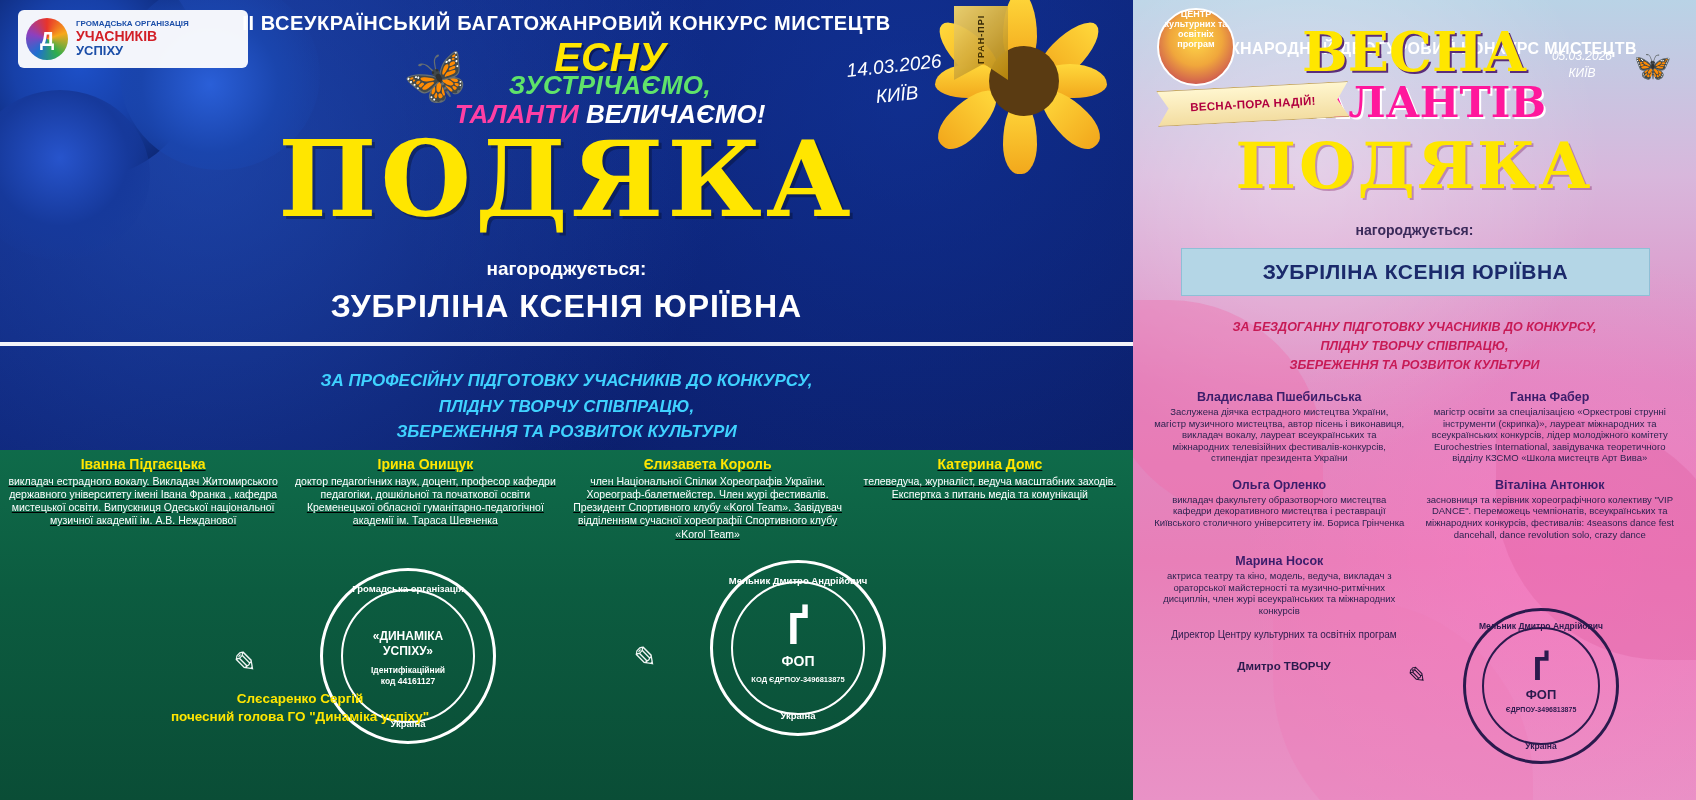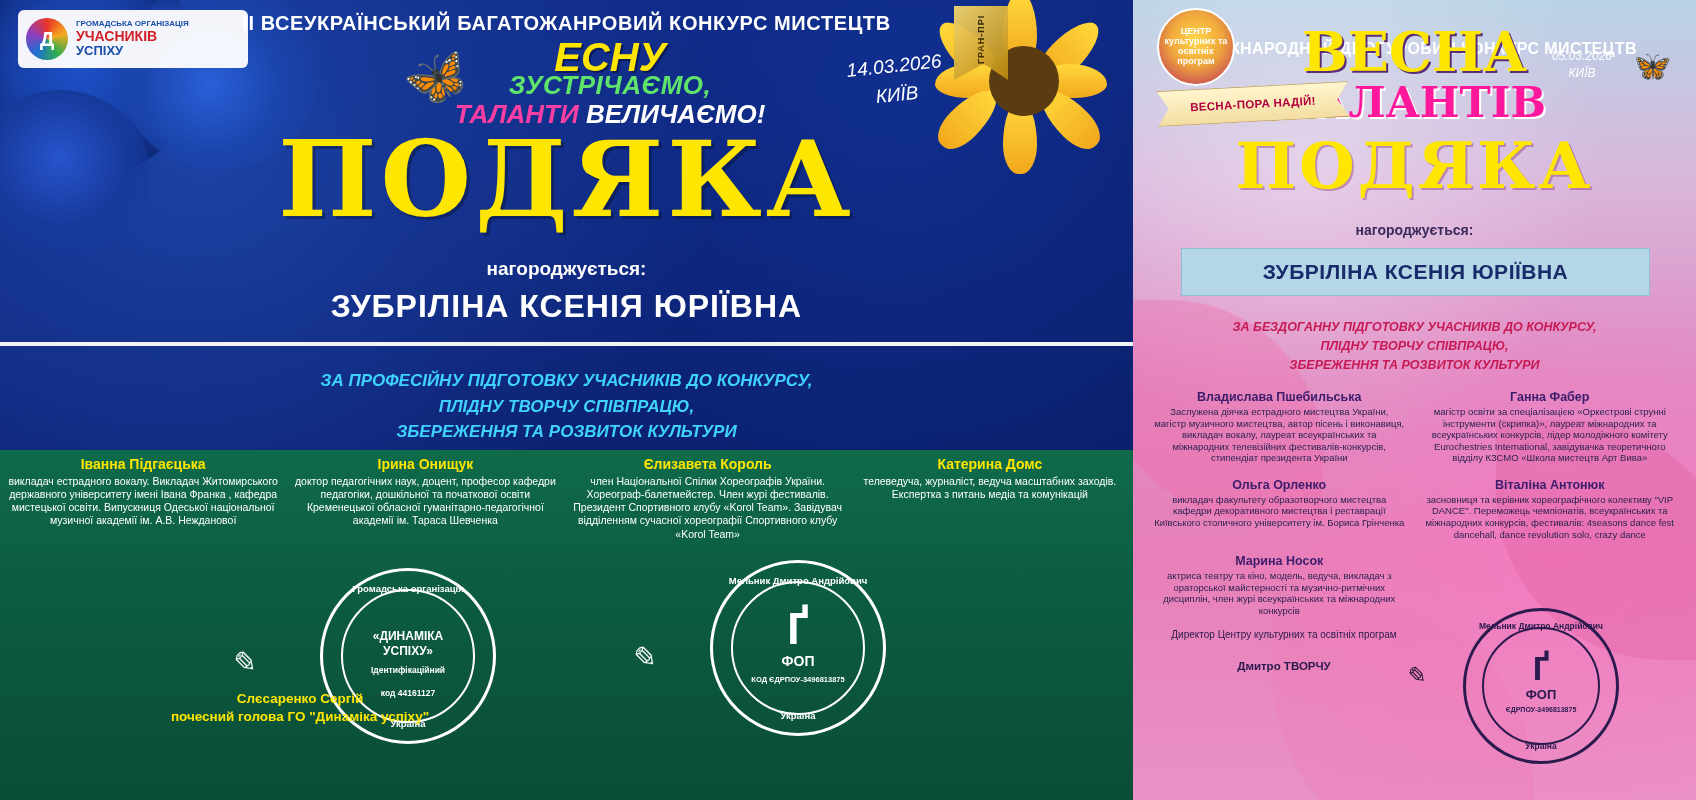--- a/index.html
+++ b/index.html
@@ -91,20 +91,21 @@
     position:absolute;left:0;right:0;top:368px;text-align:center;
     color:#3fd2ff;font-size:17px;font-weight:bold;font-style:italic;line-height:1.5;
   }
   .green-band{
     position:absolute;left:0;top:450px;width:1133px;height:350px;
     background:linear-gradient(180deg,#0f6b4a 0%,#0c5c40 40%,#0a4d36 100%);
   }
   .jury{
     position:absolute;left:0;top:452px;width:1133px;display:flex;gap:8px;padding:4px 6px 0 6px;
     box-sizing:border-box;
+    text-decoration:underline;
   }
   .juror{flex:1;text-align:center;color:#ffffff;}
   .juror .jn{color:#ffe600;font-size:14px;font-weight:bold;margin-bottom:3px;}
   .juror .jd{font-size:10.5px;line-height:1.25;}
 
   .stamp{
     position:absolute;border:3px solid #ffffff;border-radius:50%;
     width:170px;height:170px;color:#ffffff;
   }
   .stamp .inner{
@@ -158,21 +159,21 @@
     border:1px solid #c9ab63;
     display:flex;align-items:center;justify-content:center;
     color:#b1003f;font-size:11.5px;font-weight:bold;letter-spacing:.3px;
     transform:rotate(-3deg);
     clip-path:polygon(0 0,100% 0,94% 50%,100% 100%,0 100%,6% 50%);
   }
   .r-logo{
     position:absolute;left:24px;top:8px;width:74px;height:74px;border-radius:50%;
     background:radial-gradient(circle at 50% 40%,#ffd84a 0%,#f0a73c 45%,#b8275e 100%);
     border:2px solid #ffffff;color:#ffffff;font-size:9px;font-weight:bold;
-    display:flex;align-items:center;justify-content:center;text-align:center;line-height:1.1;
+    display:flex;justify-content:center;text-align:center;line-height:1.1;
   }
   .r-date{
     position:absolute;right:84px;top:48px;text-align:center;color:#ffffff;
     font-size:12px;font-style:italic;line-height:1.45;
   }
   .r-butterfly{position:absolute;right:26px;top:48px;font-size:30px;color:#ff5fb0;transform:rotate(12deg);}
   .r-podyaka{
     position:absolute;left:0;right:0;top:128px;text-align:center;
     font-size:64px;font-weight:bold;color:#ffe600;letter-spacing:3px;
     font-family:"DejaVu Serif", serif;text-shadow:2px 2px 0 rgba(120,20,90,.35);
@@ -338,21 +339,21 @@
       </div>
     </div>
 
     <div class="stamp" style="left:320px;top:568px;">
       <div class="inner"></div>
       <div class="arc-top">Громадська організація</div>
       <div class="ctext">
         <div>«ДИНАМІКА</div>
         <div>УСПІХУ»</div>
         <div style="font-size:8.5px;margin-top:6px;">Ідентифікаційний</div>
-        <div style="font-size:8.5px;margin-top:12px;">код 44161127</div>
+        <div style="font-size:8.5px;">код 44161127</div>
       </div>
       <div class="arc-bot">Україна</div>
     </div>
     <div class="sig" style="left:230px;top:645px;">✎</div>
 
     <div class="stamp" style="left:710px;top:560px;">
       <div class="inner"></div>
       <div class="arc-top">Мельник Дмитро Андрійович</div>
       <div class="ctext" style="top:44px;">
         <div class="trident">Ґ</div>

